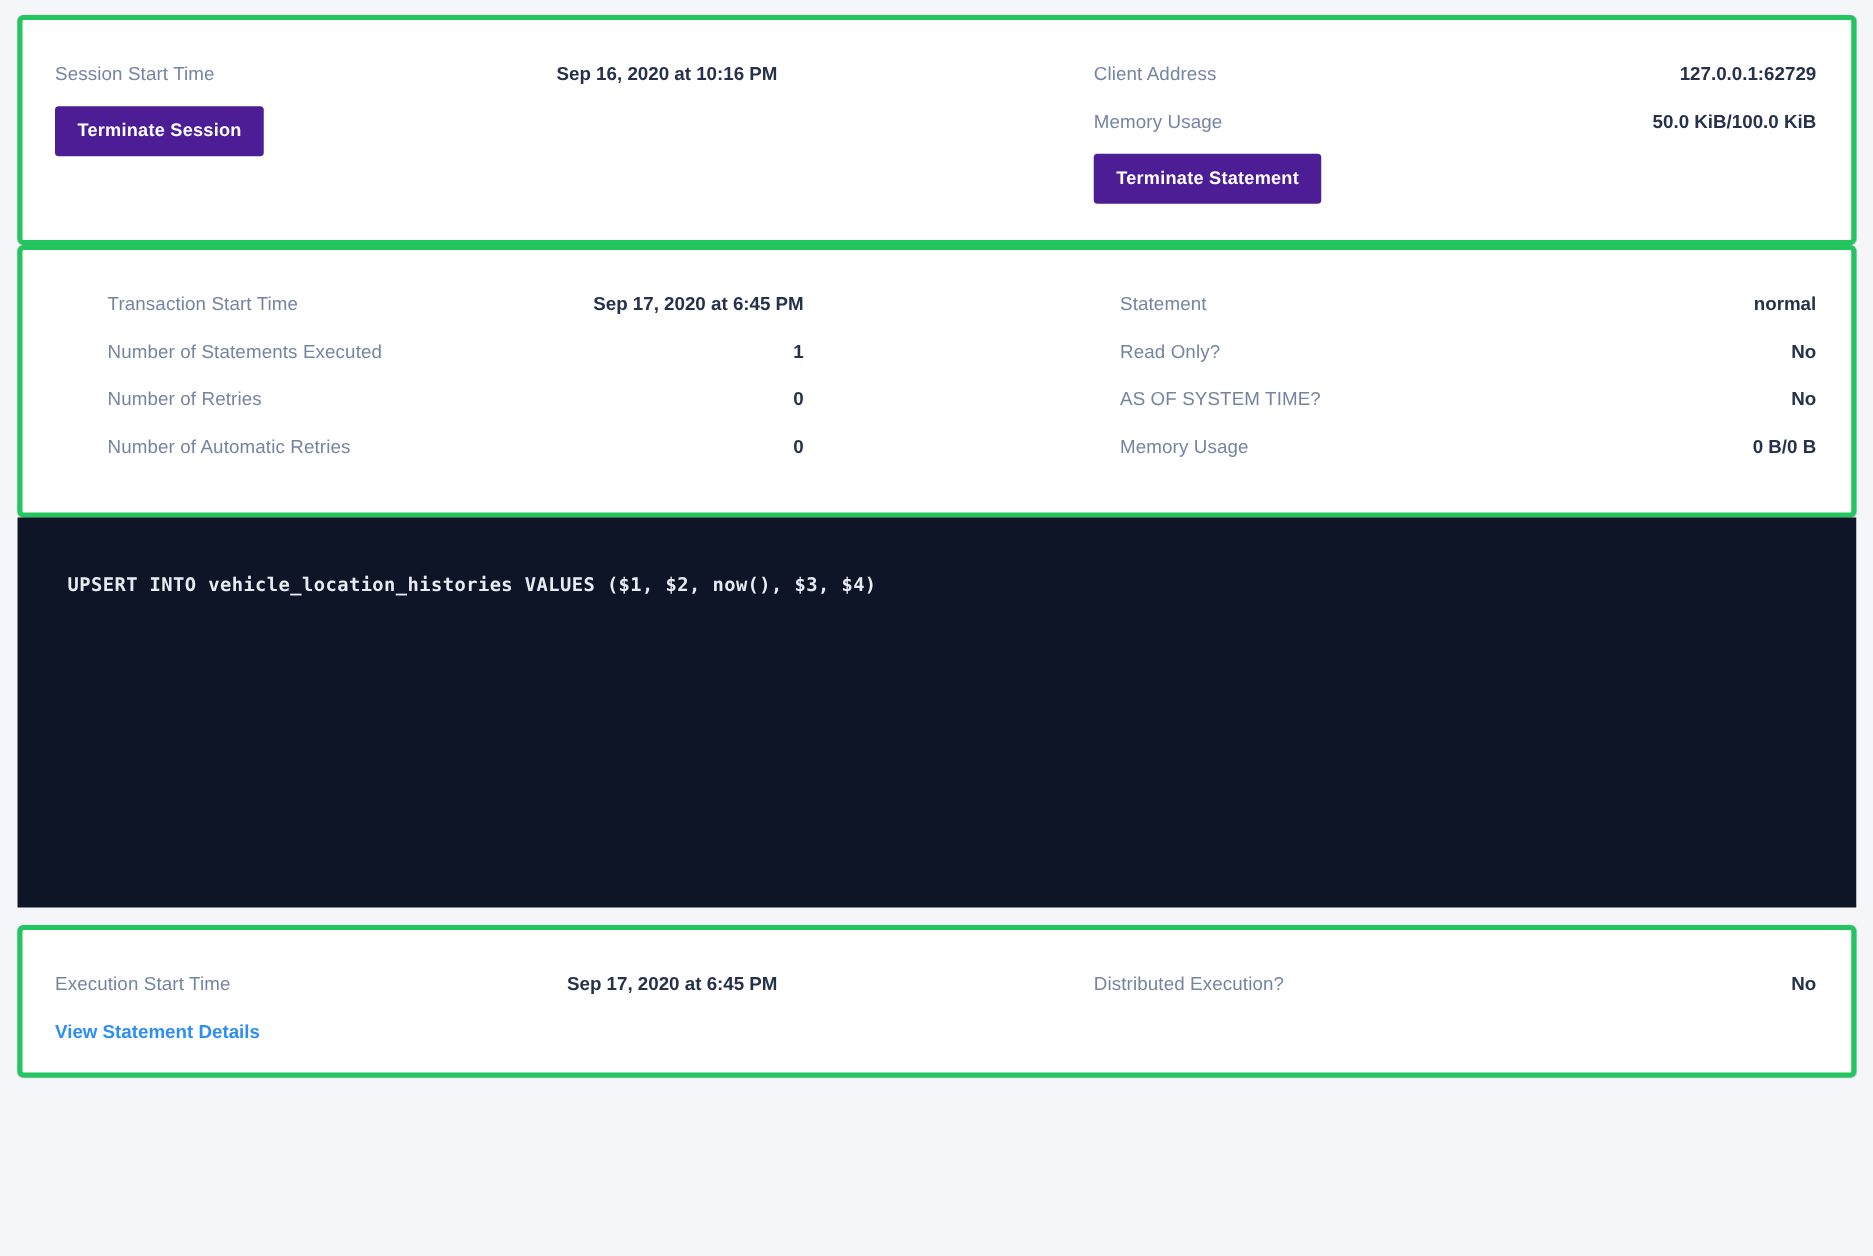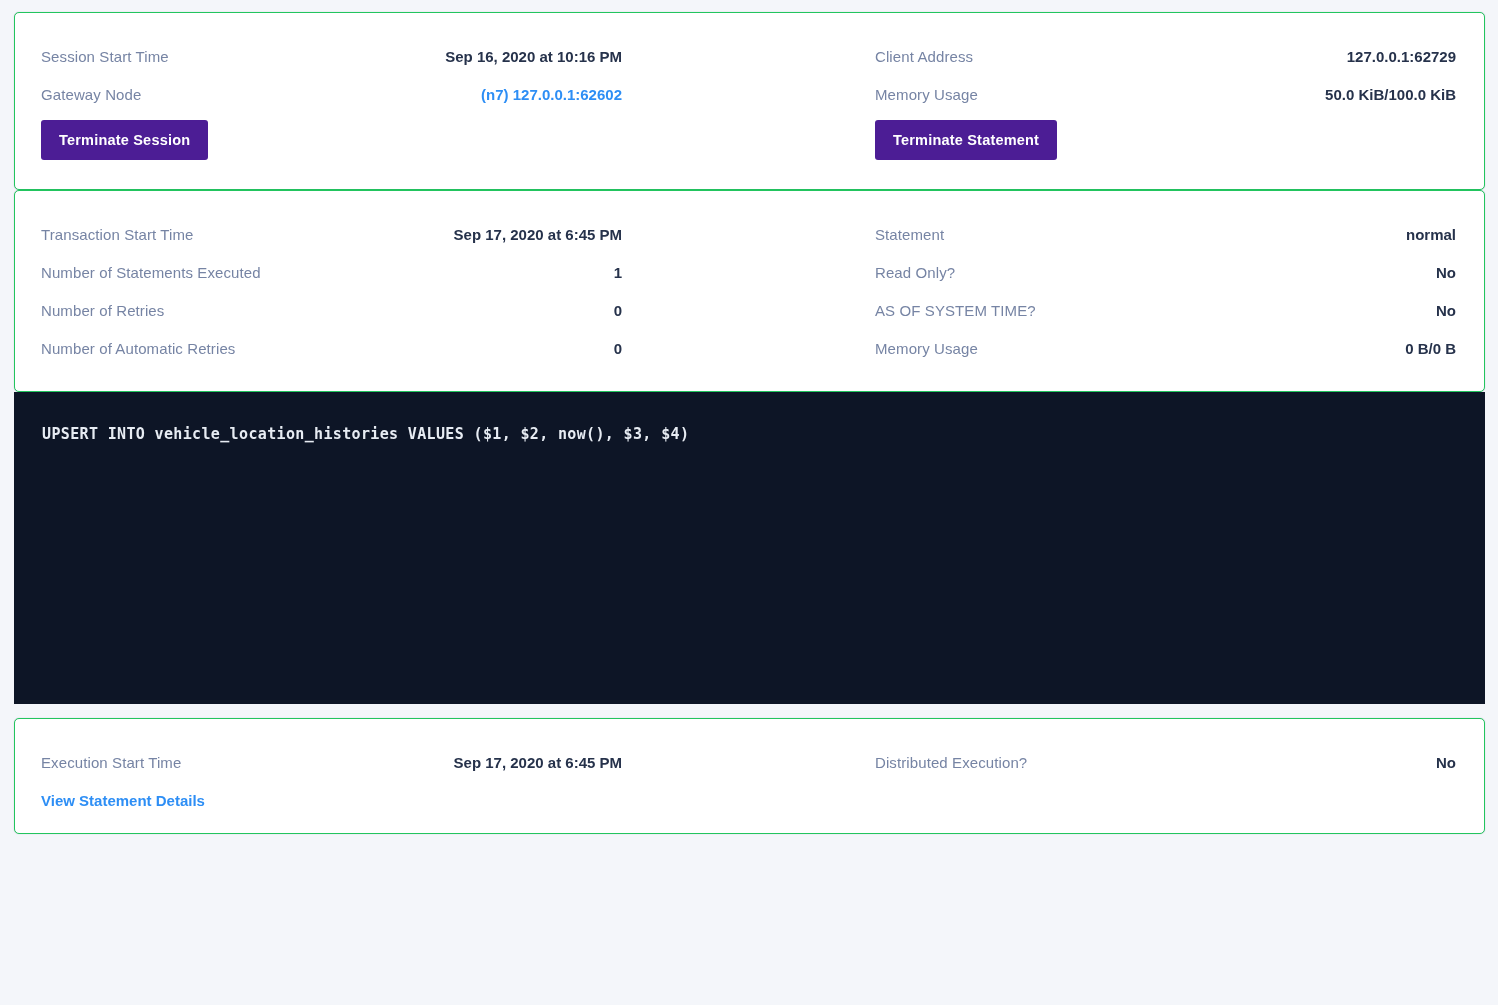--- a/index.html
+++ b/index.html
@@ -10,32 +10,32 @@
     background: #f4f6fa;
     font-family: "Liberation Sans", sans-serif;
     -webkit-font-smoothing: antialiased;
   }
   .page {
     width: 1498px;
     padding: 12px 13px 12px 14px;
   }
   .card {
     background: #ffffff;
-    border: 1px solid #22c55e;
+    border: 4px solid #22c55e;
     border-radius: 5px;
     box-shadow: 0 0 1px rgba(67,90,111,0.40);
   }
   .card-grid {
     display: grid;
     grid-template-columns: 1fr 1fr;
     column-gap: 253px;
     padding: 24px 28px 28px 26px;
   }
   .card-session .card-grid   { padding-bottom: 29px; }
-  .card-txn .card-grid       { padding-bottom: 24px; }
+  .card-txn .card-grid       { padding-bottom: 34px; margin-left: 42px; }
   .card-exec .card-grid      { padding-bottom: 14px; }
   .srow {
     display: flex;
     justify-content: space-between;
     align-items: center;
     height: 38px;
   }
   .lbl {
     font-size: 15px;
     font-weight: 500;
@@ -84,21 +84,21 @@
     margin: 18px 0 30px 0;
     letter-spacing: 0.1px;
   }
   .code-box {
     background: #0d1526;
     height: 312px;
     padding: 28px 24px;
     margin-bottom: 14px;
   }
   .code-box pre {
-    margin: 4px;
+    margin: 16px;
     font-family: "DejaVu Sans Mono", monospace;
     font-size: 15px;
     font-weight: 700;
     color: #e7ecf3;
     letter-spacing: 0.35px;
     line-height: 20px;
     white-space: pre-wrap;
   }
 </style>
 </head>
@@ -106,24 +106,20 @@
 
 <div class="page">
 
   <section class="card card-session">
     <div class="card-grid">
       <div class="col">
         <div class="srow">
           <span class="lbl">Session Start Time</span>
           <span class="val">Sep 16, 2020 at 10:16 PM</span>
         </div>
-        <div class="srow">
-          <span class="lbl">Gateway Node</span>
-          <span class="val link">(n7) 127.0.0.1:62602</span>
-        </div>
         <button class="btn-green">Terminate Session</button>
       </div>
       <div class="col">
         <div class="srow">
           <span class="lbl">Client Address</span>
           <span class="val">127.0.0.1:62729</span>
         </div>
         <div class="srow">
           <span class="lbl">Memory Usage</span>
           <span class="val">50.0 KiB/100.0 KiB</span>

